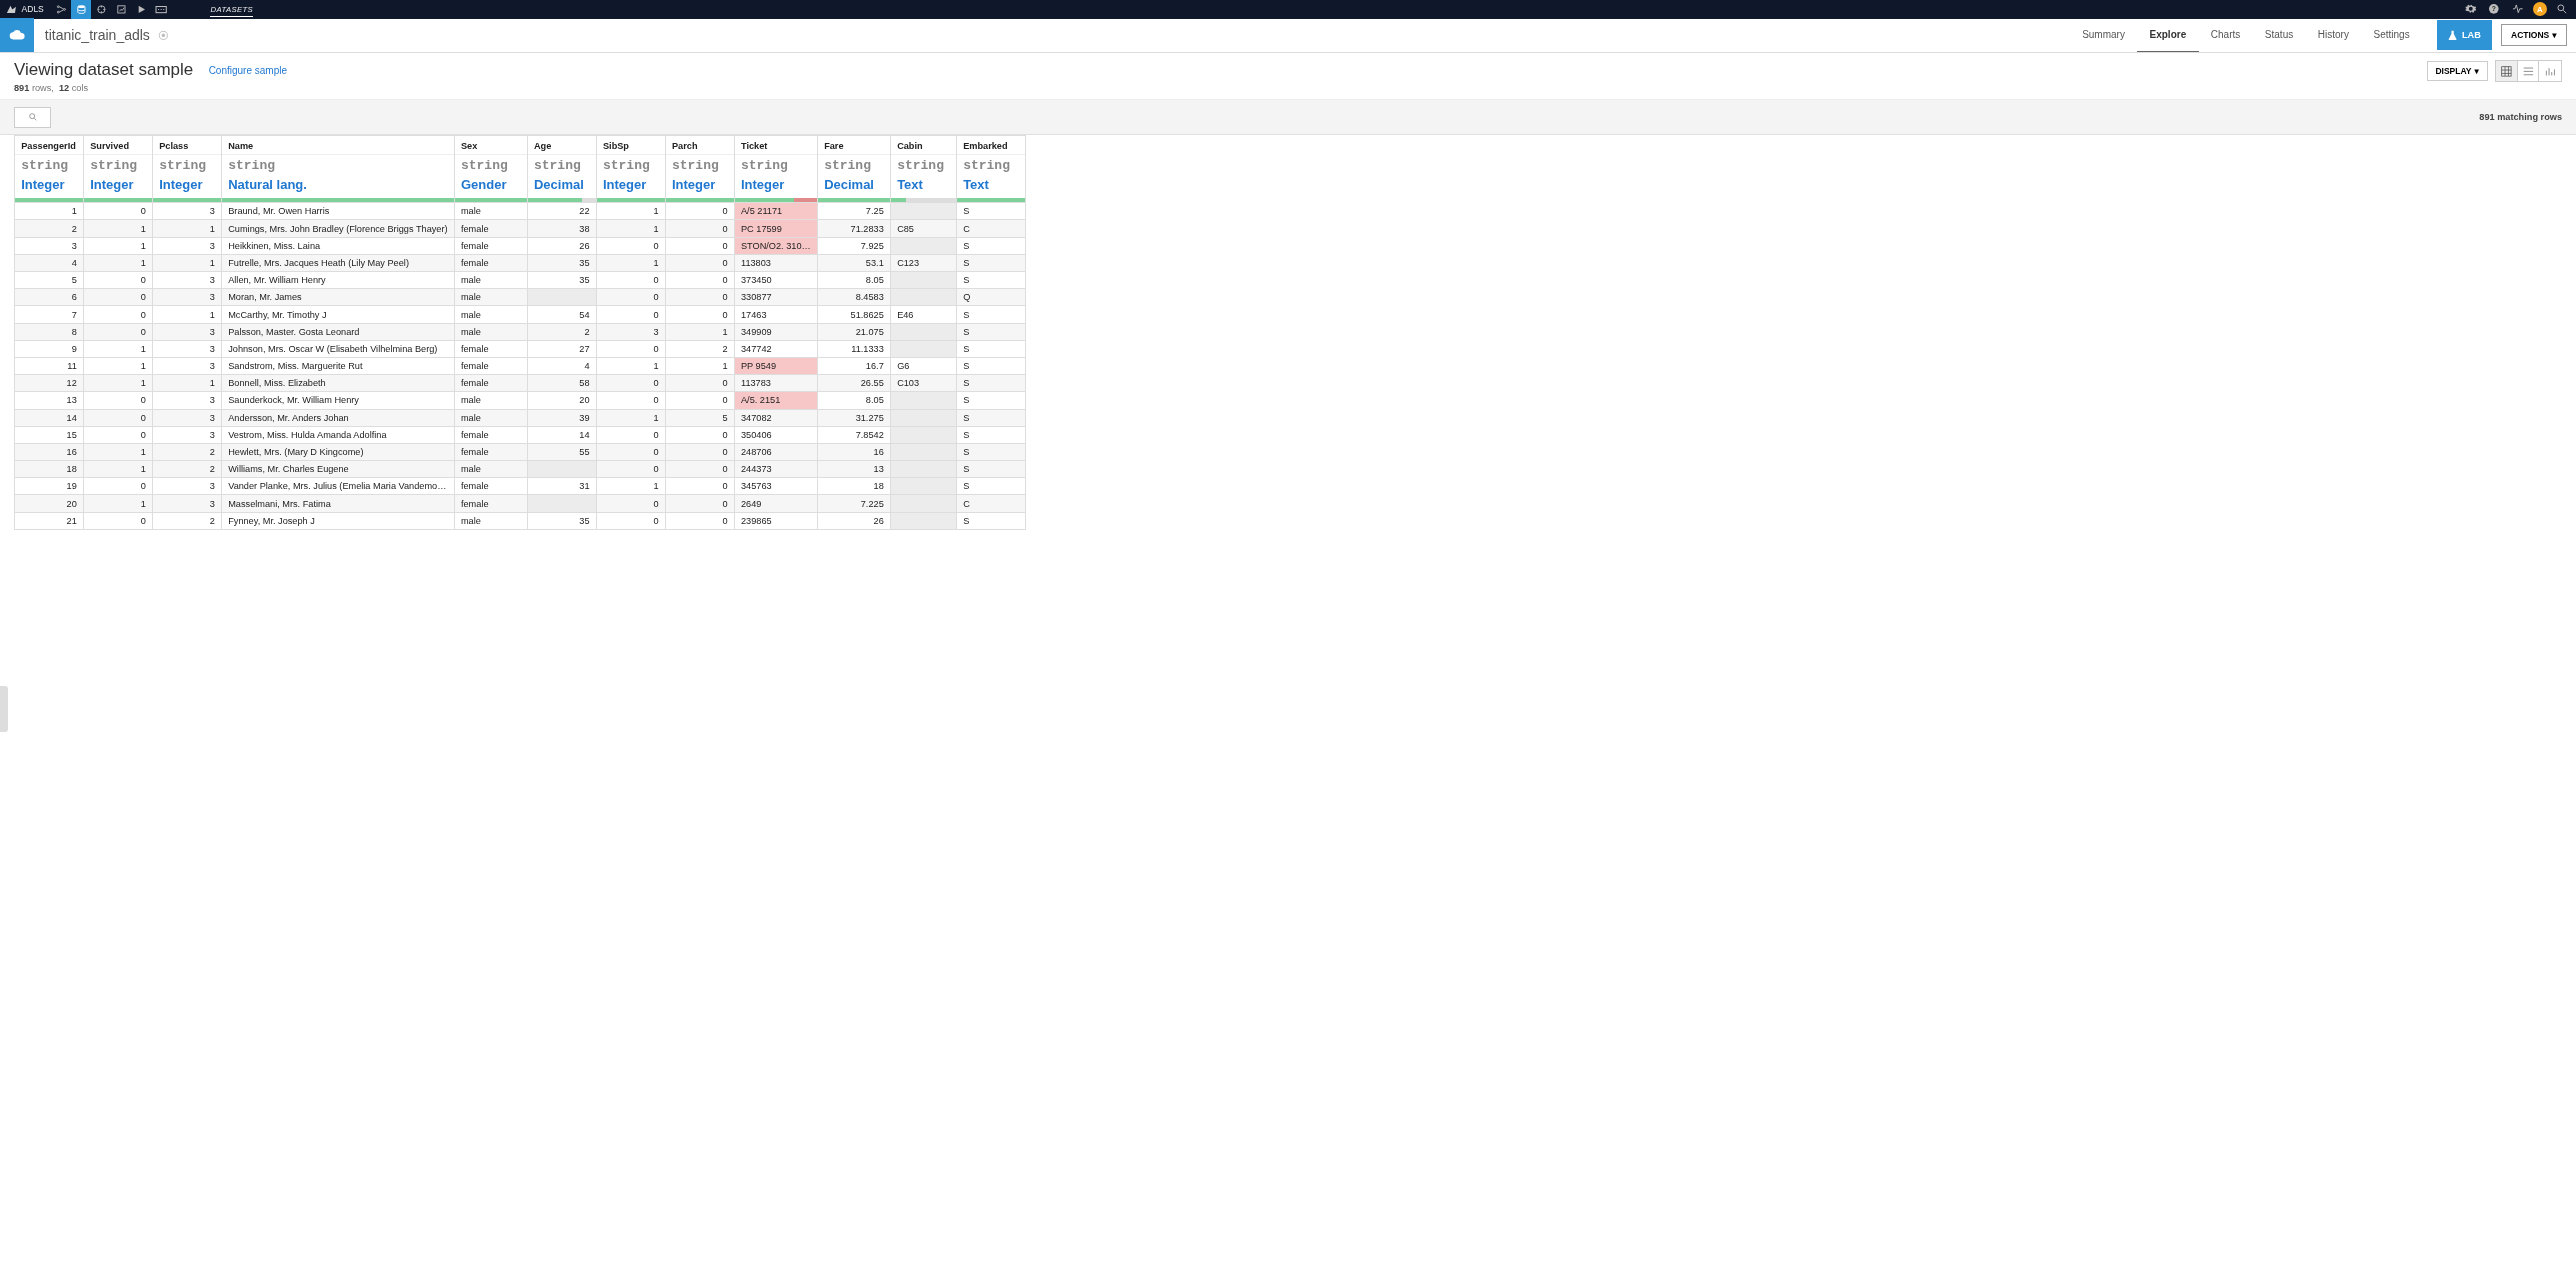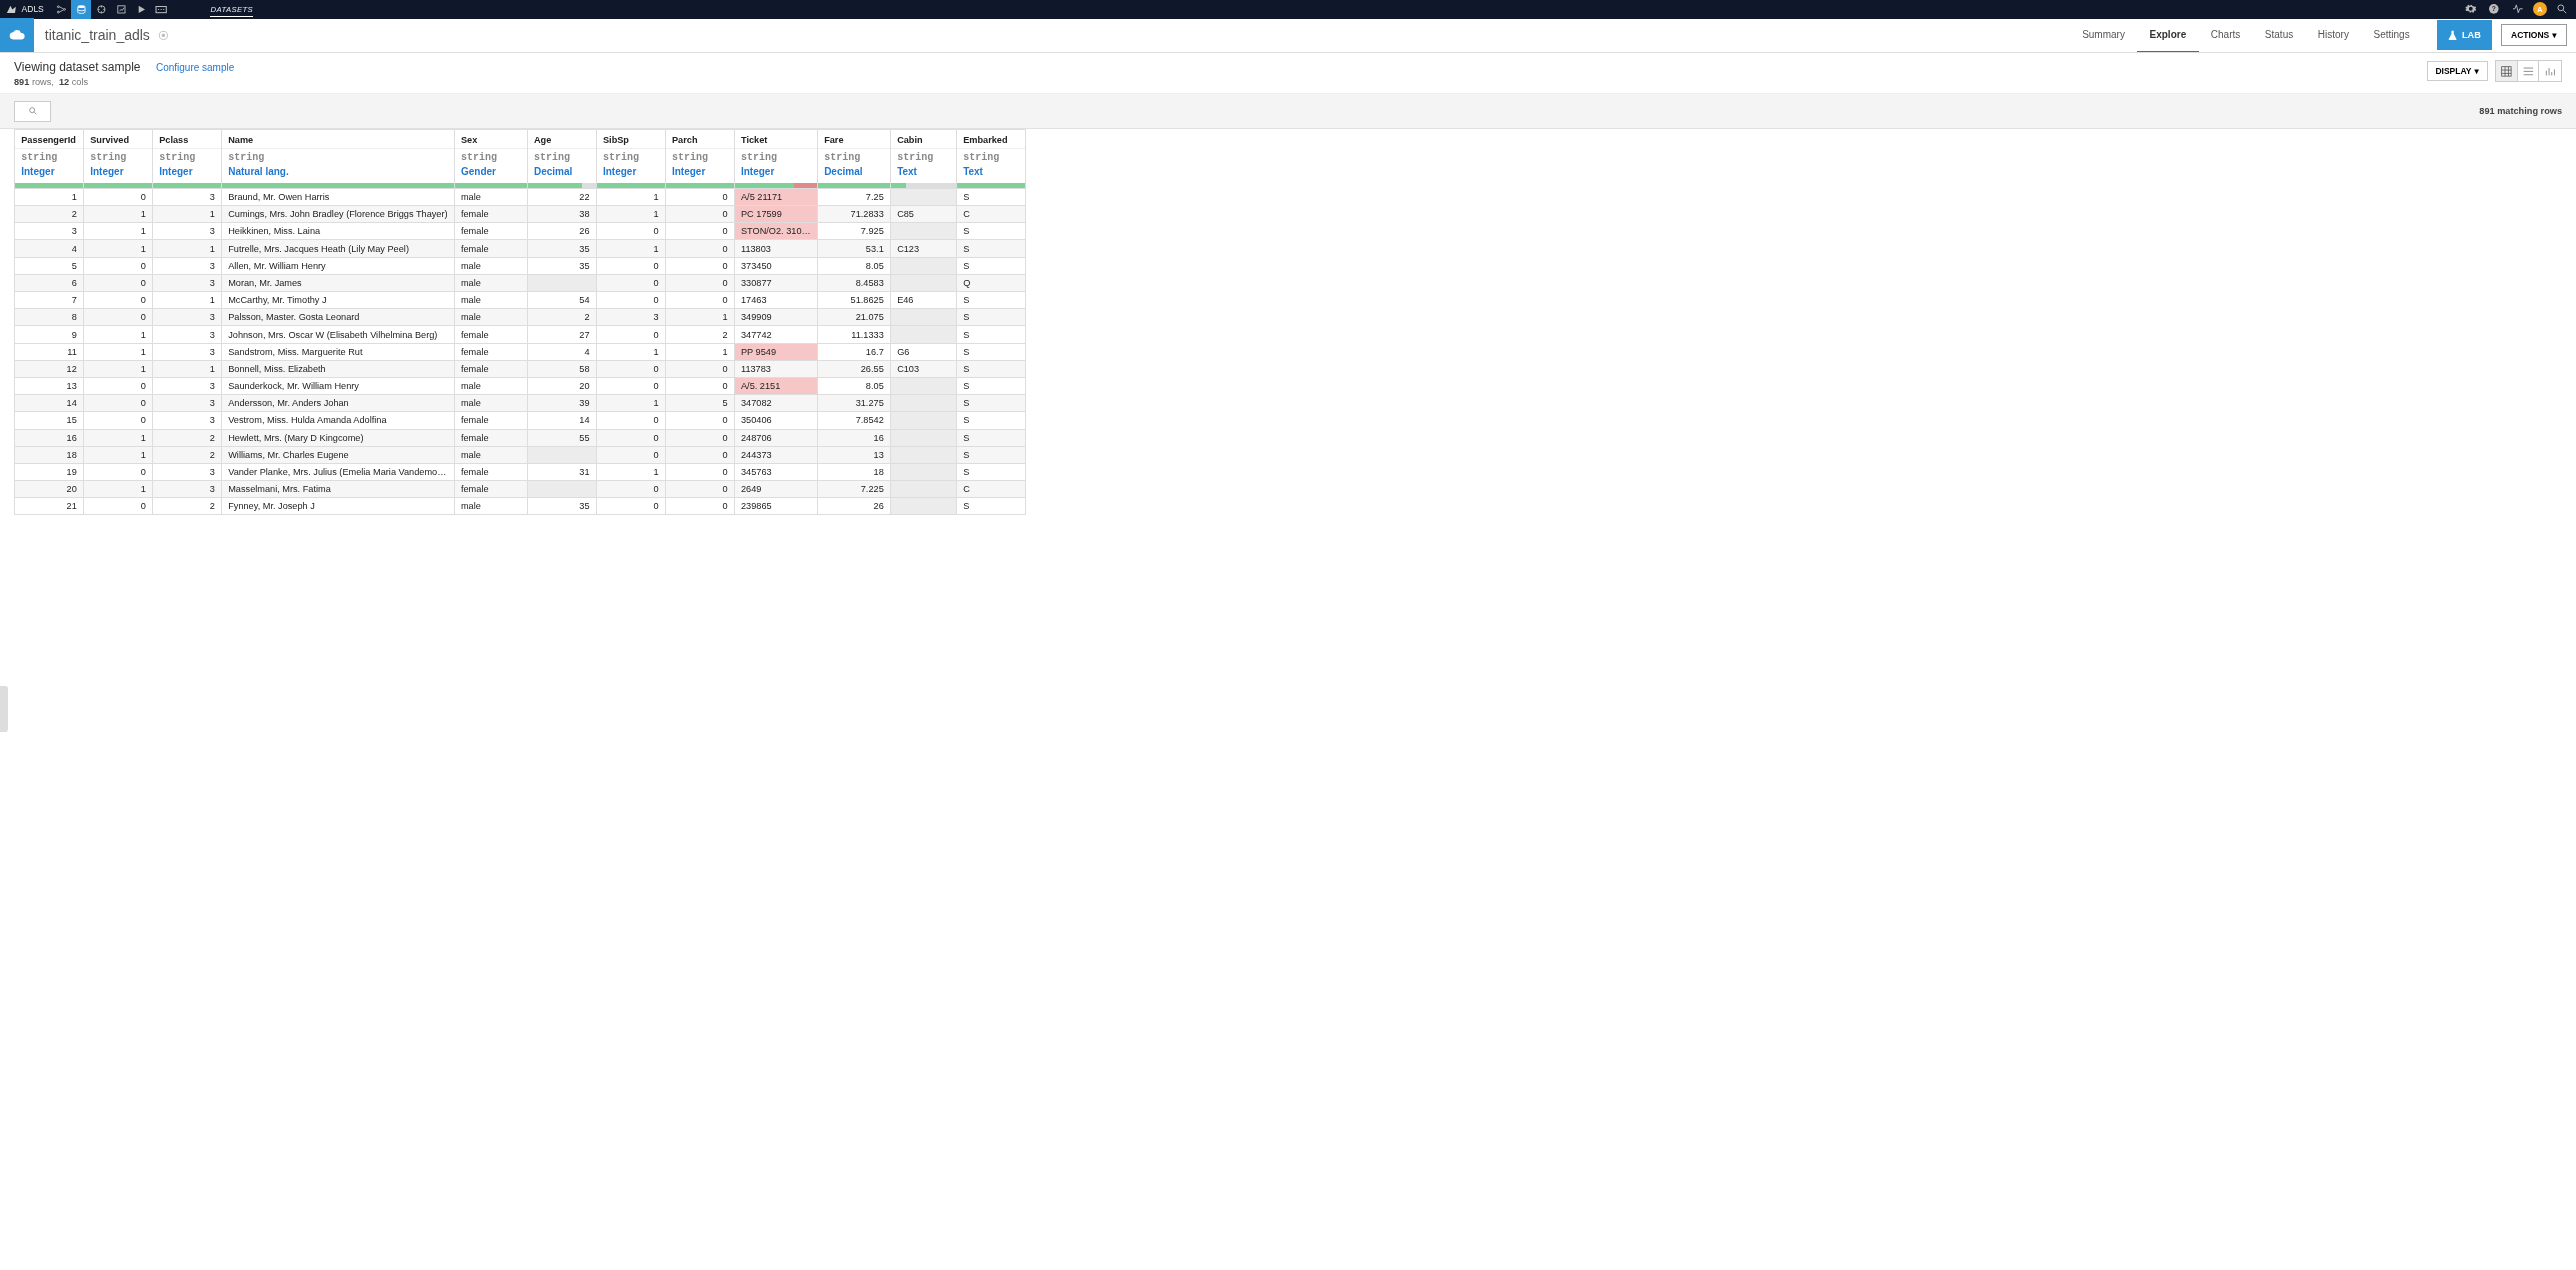--- a/index.html
+++ b/index.html
@@ -19,41 +19,41 @@
 .cloud-box { width: 34px; height: 34px; background: #2e94d6; color: #fff; display: flex; align-items: center; justify-content: center; font-size: 14px; }
 .dataset-name { font-size: 14px; color: #555; margin-left: 10.8px; font-weight: 400; }
 .sync-icon { margin-left: 7.7px; color: #bbb; font-size: 10px; }
 .tabs { margin-left: auto; display: flex; align-items: center; height: 34px; }
 .tab { padding: 0 12.3px; height: 34px; display: flex; align-items: center; color: #555; font-size: 10px; cursor: pointer; border-bottom: 1.5px solid transparent; }
 .tab.active { font-weight: 600; border-bottom: 1.5px solid #666; color: #333; }
 .lab-btn { background: #2e94d6; color: #fff; border: none; height: 30px; padding: 0 10.8px; margin-left: 15.4px; font-size: 9.2px; font-weight: 600; display: flex; align-items: center; gap: 4.6px; cursor: pointer; }
 .actions-btn { background: #fff; border: 0.8px solid #999; height: 21.6px; padding: 0 9.2px; margin: 0 9.2px; font-size: 8.5px; font-weight: 600; display: flex; align-items: center; gap: 3.1px; cursor: pointer; }
 
 .viewbar { background: #fff; padding: 7.7px 14px 6.2px; border-bottom: 0.8px solid #eee; display: flex; align-items: flex-start; }
-.viewbar h2 { font-size: 12px; font-weight: 500; color: #333; }
+.viewbar h2 { font-size: 17px; font-weight: 500; color: #333; }
 .configure-link { color: #1f77d0; font-size: 10px; margin-left: 15.4px; margin-top: 1.5px; cursor: pointer; }
 .rowcol-info { font-size: 9.2px; color: #777; margin-top: 3.1px; }
 .rowcol-info b { color: #444; }
 .viewbar-right { margin-left: auto; display: flex; align-items: center; gap: 7.7px; }
 .display-btn { border: 0.8px solid #ccc; background: #fff; padding: 3.9px 7.7px; font-size: 8.5px; font-weight: 600; cursor: pointer; display: flex; align-items: center; gap: 3.1px; }
 .view-toggle { display: flex; border: 0.8px solid #ccc; }
 .view-toggle .vt { width: 21.6px; height: 20px; display: flex; align-items: center; justify-content: center; cursor: pointer; border-right: 0.8px solid #ccc; color: #666; font-size: 9.2px; }
 .view-toggle .vt:last-child { border-right: none; }
 .view-toggle .vt.active { background: #eee; }
 
 .toolbar-row { background: #f4f4f4; padding: 6.2px 14px; display: flex; align-items: center; border-bottom: 0.8px solid #e0e0e0; }
 .search-box { width: 37px; height: 21.6px; border: 0.8px solid #ccc; background: #fff; display: flex; align-items: center; justify-content: center; color: #888; cursor: pointer; }
 .matching-rows { margin-left: auto; font-size: 9.2px; color: #444; font-weight: 600; }
 
 .table-wrap { overflow-x: auto; padding: 0 14px 15.4px; position: relative; }
 table { border-collapse: collapse; table-layout: fixed; }
 th, td { border: 0.8px solid #ddd; font-size: 9.2px; vertical-align: middle; }
 th { background: #fff; text-align: left; font-weight: 600; padding: 0; }
 .th-inner { padding: 4.6px 6.2px 3.1px; border-bottom: 0.8px solid #eee; }
-.th-types { padding: 2.3px 6.2px 3.9px; font-size: 10px; line-height: 1.4; }
+.th-types { padding: 2.3px 6.2px 3.9px; font-size: 13px; line-height: 1.4; }
 .storage-type { color: #888; font-family: "Courier New", monospace; }
 .meaning-type { color: #1f77d0; cursor: pointer; }
 .health-bar { height: 4.6px; display: flex; }
 .hb-ok { background: #7fd19a; }
 .hb-bad { background: #e08a8a; }
 .hb-empty { background: #ddd; }
 td { padding: 3.1px 6.2px; white-space: nowrap; overflow: hidden; text-overflow: ellipsis; }
 td.num { text-align: right; }
 td.flag-bad { background: #f7c6c6; }
 td.empty { background: #ececec; }

